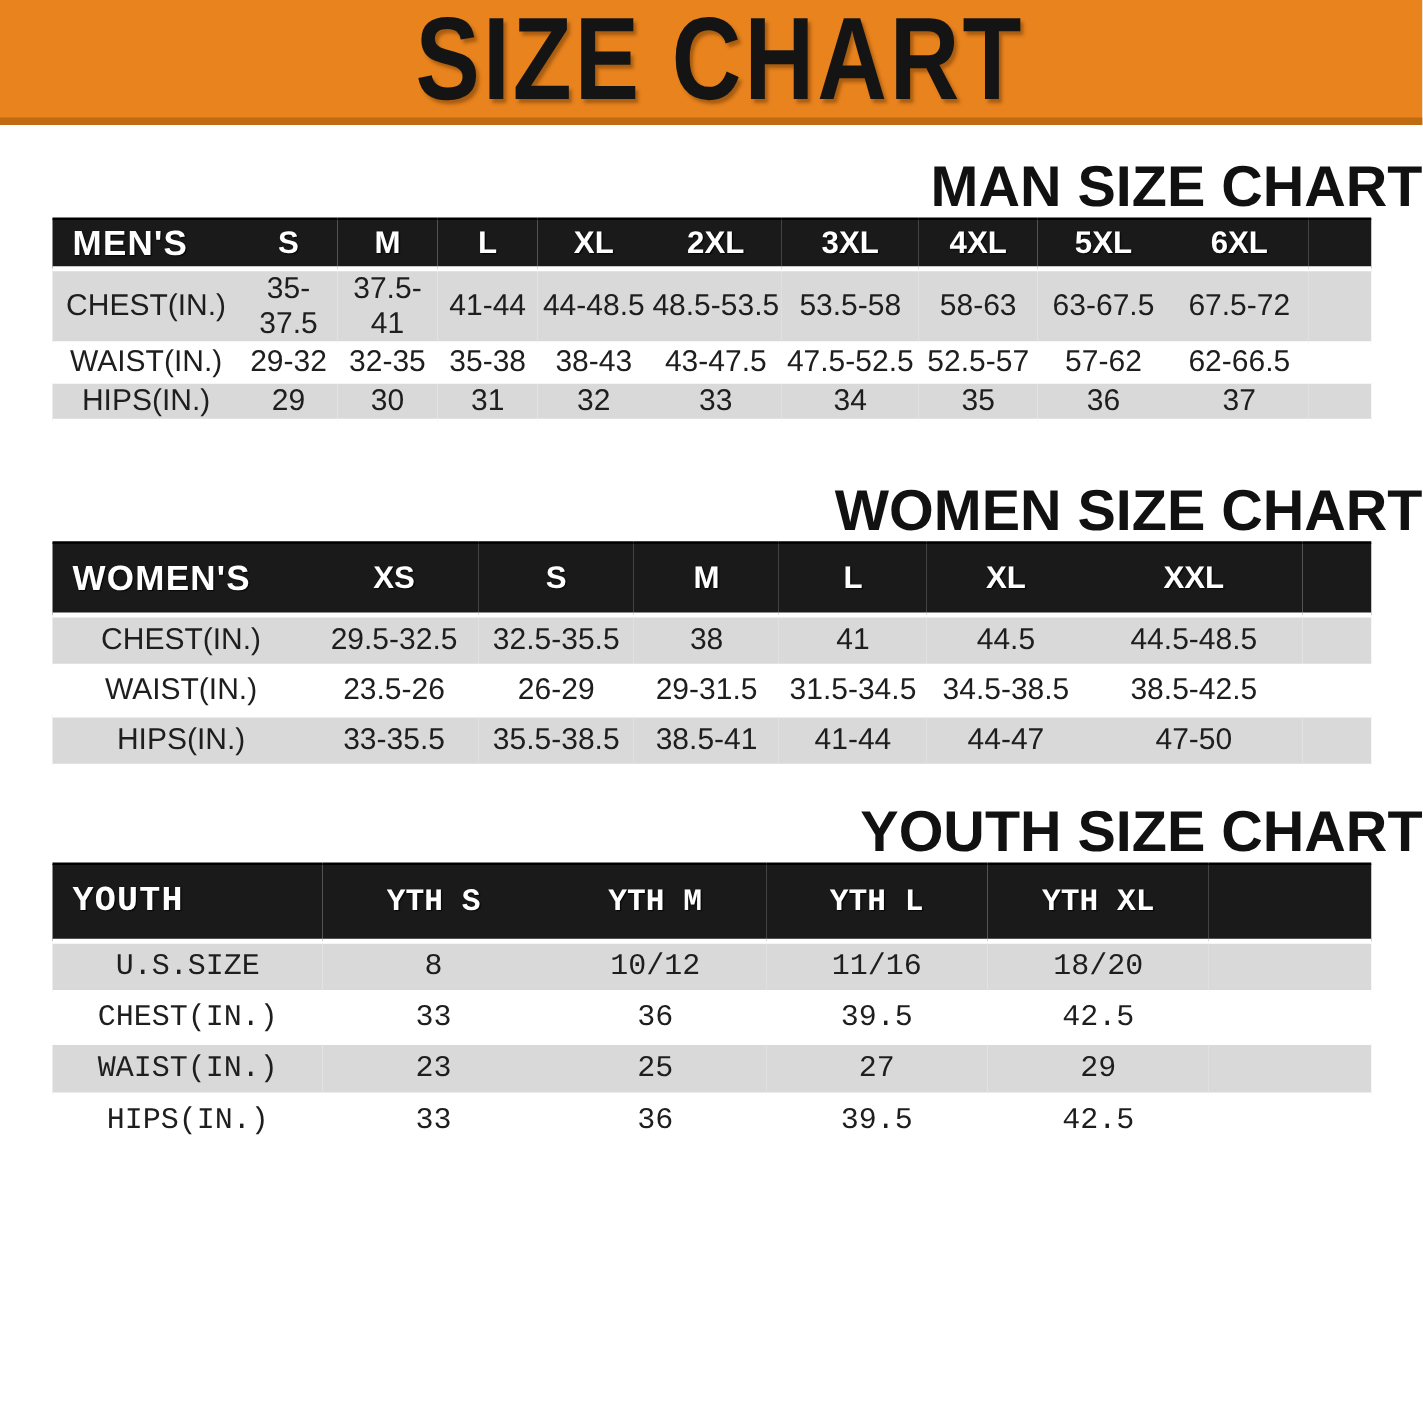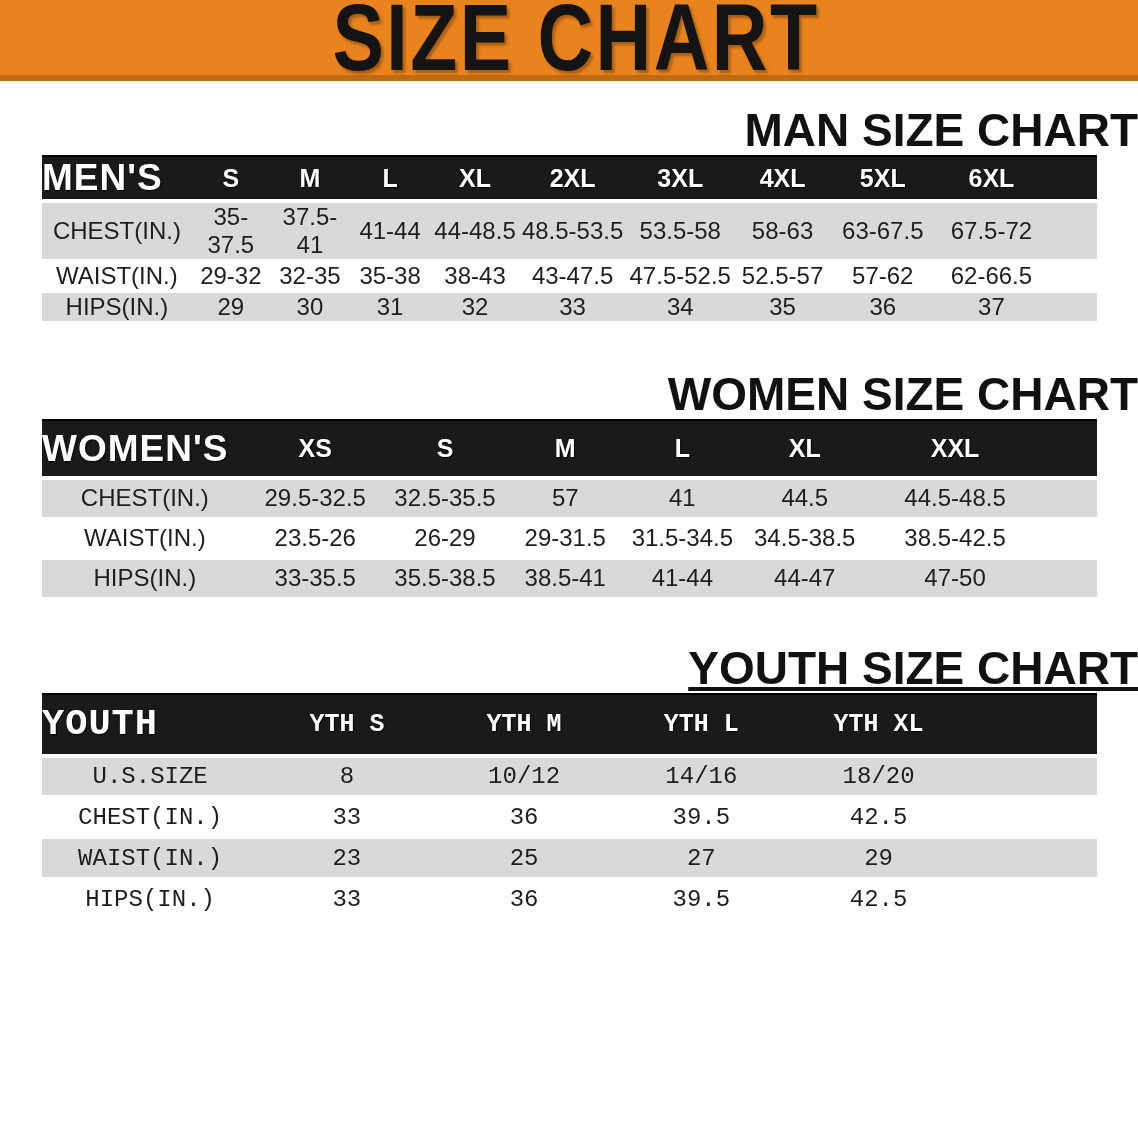--- a/index.html
+++ b/index.html
@@ -5,21 +5,21 @@
   * { box-sizing: border-box; }
   html, body { margin: 0; padding: 0; }
   body {
     width: 1138px; height: 1132px;
     background: #ffffff;
     font-family: "Liberation Sans", sans-serif;
     overflow: hidden;
     position: relative;
   }
   .banner {
-    width: 1138px; height: 81px;
+    width: 1138px; height: 100px;
     background: var(--orange, #E8831E);
     border-bottom: 6px solid var(--orange-border, #C06A12);
     display: flex; align-items: center; justify-content: center; padding-left: 14px;
   }
   .banner-title {
     display: inline-block;
     font-size: 94px; font-weight: 800; color: #141414;
     letter-spacing: 3px; line-height: 1;
     transform: scaleX(0.82);
     text-shadow: 3px 3px 3px rgba(92,46,0,0.45);
@@ -27,21 +27,21 @@
   }
   .section-heading {
     text-align: right;
     font-size: 46px; font-weight: 800; color: #111;
     line-height: 50px;
     letter-spacing: 0px;
     white-space: nowrap;
   }
   .sh-men   { margin-top: 24px; }
   .sh-women { margin-top: 45px; }
-  .sh-youth { margin-top: 43px; text-decoration: underline; }
+  .sh-youth { margin-top: 26px; }
 
   table.size-table {
     border-collapse: collapse;
     table-layout: fixed;
     width: 1055px;
     margin: 0 0 0 42px;
     border-top: 2px solid #000;
     border-bottom: 3px solid #3a3a3a;
   }
   .tbl-men   { margin-top: 18px; }
@@ -51,22 +51,22 @@
   table.size-table thead tr { border-bottom: 4px solid #ffffff; }
   table.size-table th {
     background: var(--bar-black, #1a1a1a);
     color: #ffffff;
     font-size: 25px; font-weight: bold;
     text-align: center; vertical-align: middle;
     padding: 0;
     text-shadow: 1px 1px 1px rgba(0,0,0,0.8);
   }
   table.size-table th.row-head {
-    text-align: left; 
-    font-size: 37px; letter-spacing: 1px;
+    text-align: left; padding-left: 16px;
+    font-size: 28px; letter-spacing: 1px;
   }
   .tbl-men   th { height: 40px; }
   .tbl-women th { height: 58px; }
   .tbl-youth th { height: 62px; }
 
   table.size-table td {
     text-align: center; vertical-align: middle;
     font-size: 24px; color: #1e1e1e;
     padding: 0;
     border-bottom: 3px solid #ffffff;
@@ -190,21 +190,21 @@
         <th>XL</th>
         <th>XXL</th>
         <th></th>
       </tr>
     </thead>
     <tbody>
       <tr>
         <td class="row-label">CHEST(IN.)</td>
         <td>29.5-32.5</td>
         <td>32.5-35.5</td>
-        <td>57</td>
+        <td>38</td>
         <td>41</td>
         <td>44.5</td>
         <td>44.5-48.5</td>
         <td></td>
       </tr>
       <tr>
         <td class="row-label">WAIST(IN.)</td>
         <td>23.5-26</td>
         <td>26-29</td>
         <td>29-31.5</td>
@@ -244,21 +244,21 @@
         <th>YTH L</th>
         <th>YTH XL</th>
         <th></th>
       </tr>
     </thead>
     <tbody>
       <tr>
         <td class="row-label">U.S.SIZE</td>
         <td>8</td>
         <td>10/12</td>
-        <td>14/16</td>
+        <td>11/16</td>
         <td>18/20</td>
         <td></td>
       </tr>
       <tr>
         <td class="row-label">CHEST(IN.)</td>
         <td>33</td>
         <td>36</td>
         <td>39.5</td>
         <td>42.5</td>
         <td></td>

